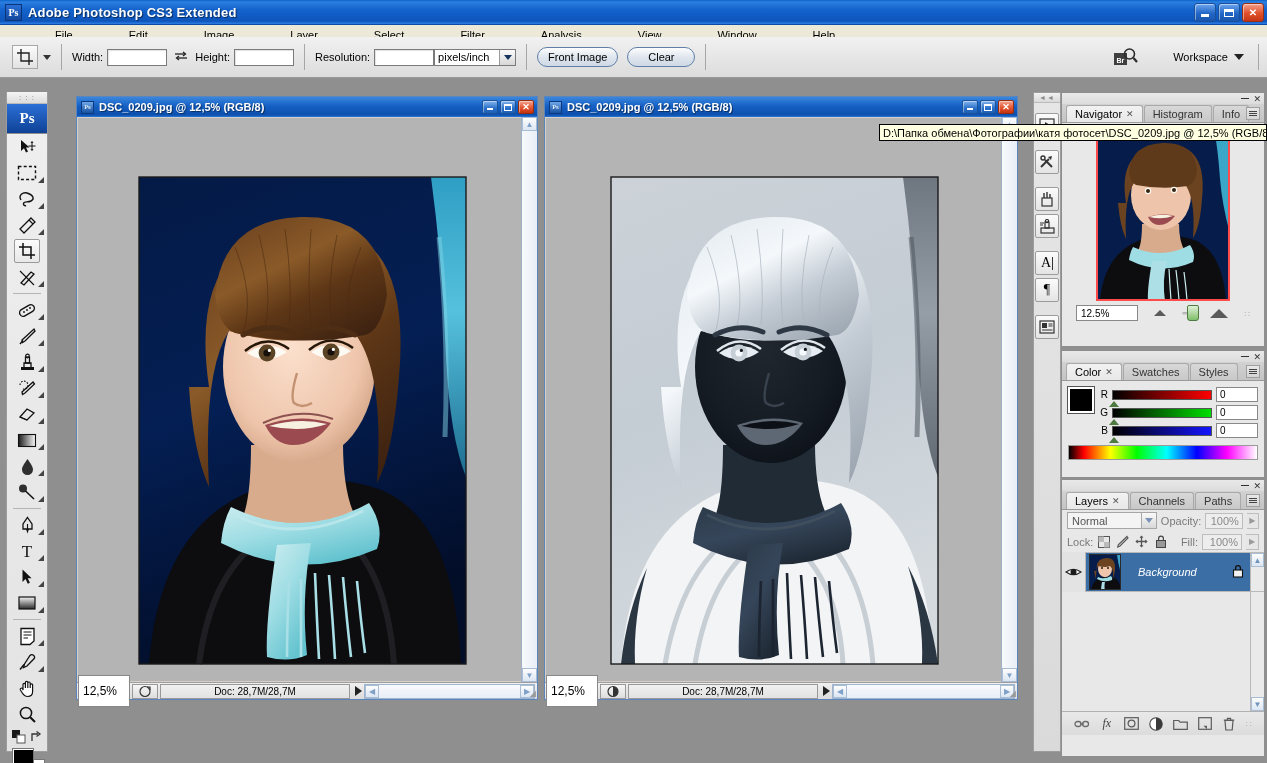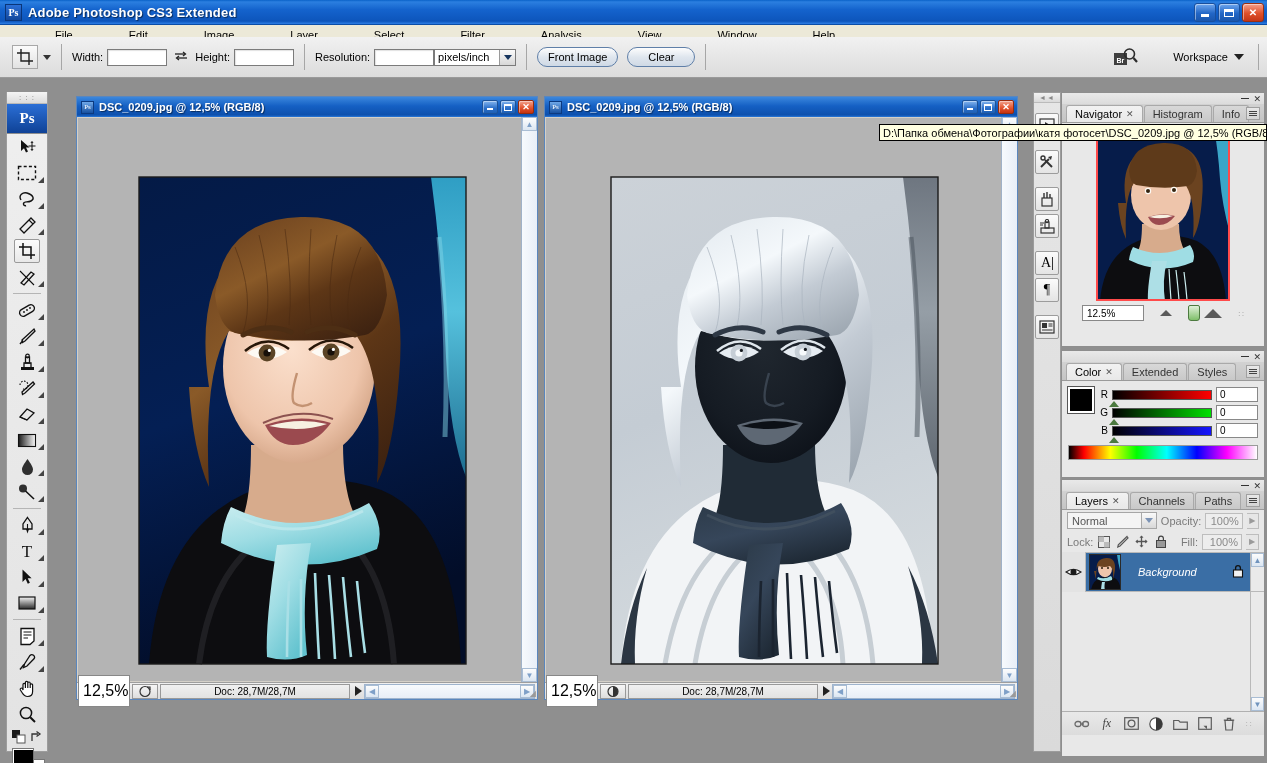--- a/index.html
+++ b/index.html
@@ -102,21 +102,21 @@
     background:linear-gradient(to bottom,#86b6ee,#2a6fca 60%,#1d5fb4);
     display:flex;align-items:center;justify-content:center;box-shadow:inset 1px 1px 0 rgba(255,255,255,.4);}
   .dbtn.close{background:linear-gradient(to bottom,#f3a591,#e2512b 60%,#c4330f);border-color:#982c0e;}
   .dminico{width:6px;height:2px;background:#fff;margin-top:4px;}
   .dmaxico{width:8px;height:7px;border:1px solid #fff;border-top-width:2px;}
   .dclico{color:#fff;font-size:9px;font-weight:bold;line-height:1;}
   .doc-canvas{ position:absolute; left:1px; background:#b4b4b4; overflow:hidden;}
   .doc-statusbar{position:absolute;left:0;bottom:0;height:17px;width:100%;
     background:linear-gradient(to bottom,#f0f0f0,#dcdcdc);display:flex;align-items:center;
     border-top:1px solid #9e9e9e;}
-  .sb-zoom{width:52px;height:32px;background:#fff;border:1px solid #888;font-size:16px;
+  .sb-zoom{width:52px;height:32px;background:#fff;border:1px solid #888;font-size:12px;
     display:flex;align-items:center;padding-left:4px;margin-left:1px;}
   .sb-iconbox{width:26px;height:15px;border:1px solid #999;background:linear-gradient(to bottom,#f6f6f6,#dedede);
     display:flex;align-items:center;justify-content:center;margin-left:2px;}
   .sb-doc{flex:0 0 auto;width:190px;height:15px;border:1px solid #999;background:linear-gradient(to bottom,#f0f0f0,#e2e2e2);
     font-size:10px;display:flex;align-items:center;justify-content:center;margin-left:2px;}
   .sb-tri{width:0;height:0;border-top:5px solid transparent;border-bottom:5px solid transparent;border-left:7px solid #222;margin-left:5px;}
   .hscroll{flex:1;height:15px;margin:0 2px;background:#f2f2f2;border:1px solid #9fb4cd;display:flex;align-items:center;}
   .hs-arrow{width:14px;height:13px;background:linear-gradient(to bottom,#fdfdfd,#dbe6f2);
     border:1px solid #a9bdd4;display:flex;align-items:center;justify-content:center;color:#7fa0c8;font-size:8px;}
   .hs-track{flex:1;height:13px;background:linear-gradient(to bottom,#f7fafd,#e8eef7);}
@@ -155,21 +155,21 @@
   .panel-menu{position:absolute;right:4px;bottom:2px;width:14px;height:13px;
     background:linear-gradient(to bottom,#e8e8e8,#d4d4d4);border:1px solid #a0a0a0;
     display:flex;align-items:center;justify-content:center;}
   .pm-lines{width:8px;height:6px;background:
      linear-gradient(#444 1px,transparent 1px) 0 0/100% 2px repeat;}
   .panel-body{background:#e8e8e8;}
 
   
   #navthumb{margin:6px auto 0;width:134px;height:172px;background:#1a1a1a;position:relative;overflow:hidden;}
   #navviewbox{position:absolute;inset:0;border:2px solid #ff4a4a;pointer-events:none;}
-  .navzoomrow{height:24px;display:flex;align-items:center;padding:0 20px;gap:16px;}
+  .navzoomrow{height:24px;display:flex;align-items:center;padding:0 14px;gap:16px;}
   .nz-field{width:62px;height:16px;background:#fff;border:1px solid #888;font-size:10px;display:flex;align-items:center;padding-left:4px;}
   .nz-small{width:0;height:0;border-left:6px solid transparent;border-right:6px solid transparent;border-bottom:6px solid #5a5a5a;}
   .nz-big{width:0;height:0;border-left:9px solid transparent;border-right:9px solid transparent;border-bottom:9px solid #5a5a5a;}
   .nz-track{flex:1;height:3px;background:linear-gradient(to bottom,#a8a8a8,#d8d8d8);position:relative;border-radius:2px;}
   .nz-knob{position:absolute;left:38%;top:-7px;width:12px;height:16px;background:linear-gradient(to bottom,#dff0d8,#7fbf6a);
     border:1px solid #4c7a3f;border-radius:2px 2px 3px 3px;}
 
   
   .colorbody{padding:6px 6px 0 6px;display:flex;}
   .cswatch{position:relative;width:42px;height:42px;margin-right:4px;}
@@ -881,21 +881,21 @@
   <div class="panel-topbar">
     <span class="ptb-min"></span>
     <span class="ptb-x">✕</span>
   </div>
   <div class="tabrow">
     <div class="ptab active">
       <span>Color</span>
       <span class="tx">✕</span>
     </div>
     <div class="ptab">
-      <span>Extended</span>
+      <span>Swatches</span>
     </div>
     <div class="ptab">
       <span>Styles</span>
     </div>
     <div class="panel-menu">
         <span class="pm-lines"></span>
       </div>
   </div>
   <div class="panel-body colorbody">
     <div class="cswatch">

